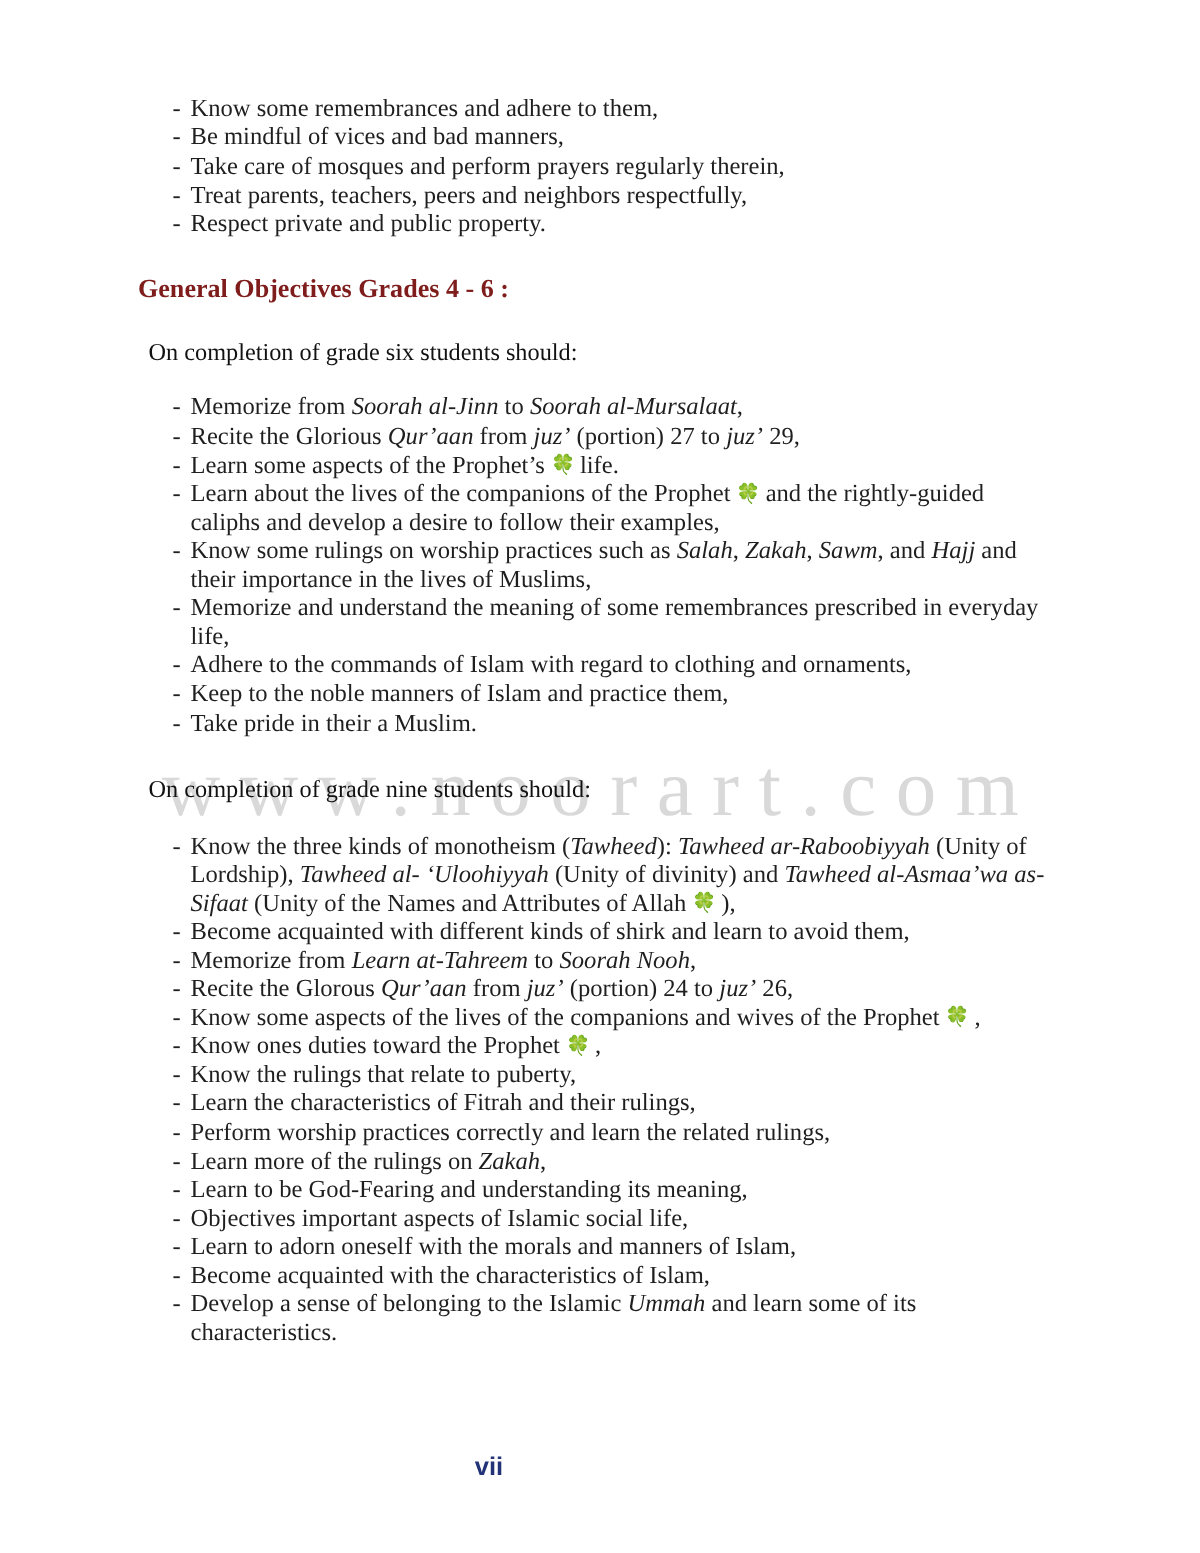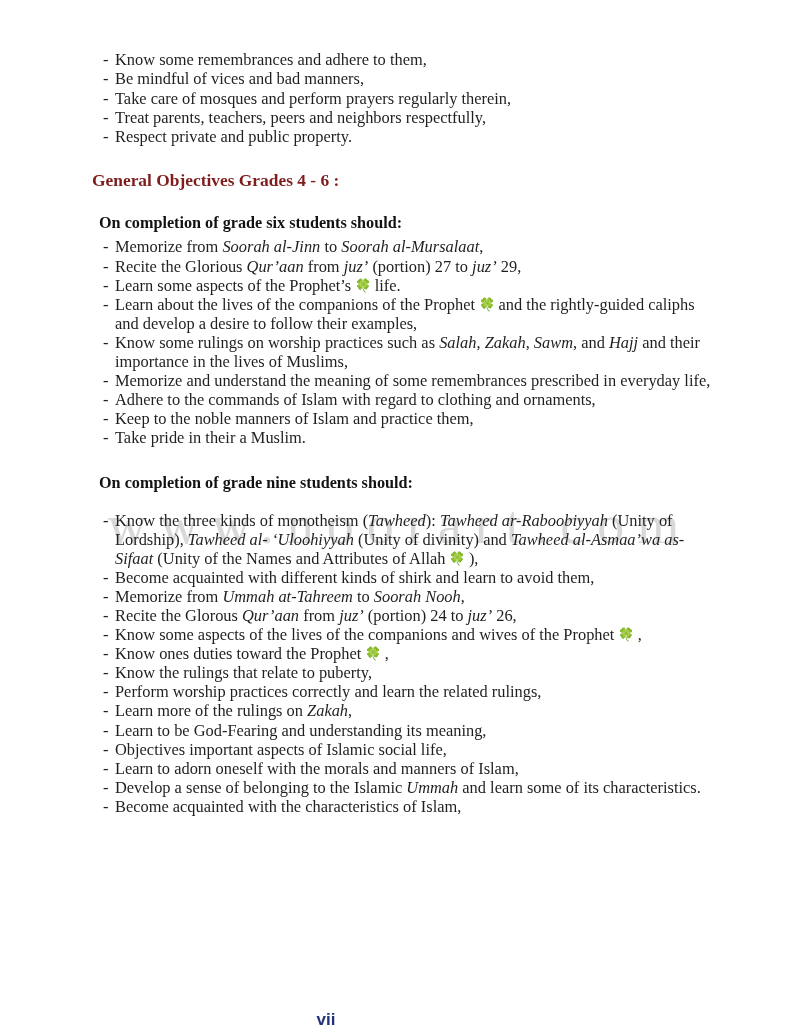--- a/index.html
+++ b/index.html
@@ -48,21 +48,21 @@
   .content {
     position: absolute;
     left: 92px;
     top: 46px;
     width: 626px;
   }
 
   
   .dash-list {
     list-style: none;
-    margin: 4px;
+    margin: 16px;
     padding: 0;
   }
   .dash-list li {
     position: relative;
     padding-left: 19px;
     font-size: 16.4px;
     line-height: 19.1px;
     margin: 0;
     color: #1f1f1f;
   }
@@ -88,21 +88,21 @@
     font-size: 17.4px;
     line-height: 20px;
     margin: 0;
     position: relative;
     z-index: 3;
   }
   .heading-1 { margin-top: 24px; }
   .heading-2 { margin-top: 20px; }
 
   .subheading {
-    font-weight: bold;
+    font-weight: normal;
     font-size: 16.2px;
     line-height: 19px;
     margin: 0;
     padding-left: 7px;
     color: #121212;
   }
   .sub-1 { margin-top: 24px; margin-bottom: 2px; }
   .sub-2 { margin-top: 26px; margin-bottom: 18px; }
 
   
@@ -115,21 +115,21 @@
     line-height: 1;
     display: inline-block;
     transform: translateY(-1px);
     letter-spacing: -1px;
   }
 
   
   .page-number {
     position: absolute;
     left: 0;
-    top: 1010px;
+    top: 968px;
     width: 652px;
     text-align: center;
     font-family: "Liberation Sans", "DejaVu Sans", sans-serif;
     font-weight: bold;
     font-size: 17px;
     color: #223377;
     z-index: 3;
   }
 </style>
 </head>
@@ -164,31 +164,32 @@
       <li>Keep to the noble manners of Islam and practice them,</li>
       <li>Take pride in their a Muslim.</li>
     </ul>
 
 
     <p class="subheading sub-2">On completion of grade nine students should:</p>
 
     <ul class="dash-list">
       <li>Know the three kinds of monotheism (<i>Tawheed</i>): <i>Tawheed ar-Raboobiyyah</i> (Unity of Lordship), <i>Tawheed al- ‘Uloohiyyah</i> (Unity of divinity) and <i>Tawheed al-Asmaa’wa as-Sifaat</i> (Unity of the Names and Attributes of Allah <span class="honorific">🍀</span> ),</li>
       <li>Become acquainted with different kinds of shirk and learn to avoid them,</li>
-      <li>Memorize from <i>Ummah at-Tahreem</i> to <i>Soorah Nooh</i>,</li>
+      <li>Memorize from <i>Learn at-Tahreem</i> to <i>Soorah Nooh</i>,</li>
       <li>Recite the Glorous <i>Qur’aan</i> from <i>juz’</i> (portion) 24 to <i>juz’</i> 26,</li>
       <li>Know some aspects of the lives of the companions and wives of the Prophet <span class="honorific">🍀</span> ,</li>
       <li>Know ones duties toward the Prophet <span class="honorific">🍀</span> ,</li>
       <li>Know the rulings that relate to puberty,</li>
+      <li>Learn the characteristics of Fitrah and their rulings,</li>
       <li>Perform worship practices correctly and learn the related rulings,</li>
       <li>Learn more of the rulings on <i>Zakah</i>,</li>
       <li>Learn to be God-Fearing and understanding its meaning,</li>
       <li>Objectives important aspects of Islamic social life,</li>
       <li>Learn to adorn oneself with the morals and manners of Islam,</li>
+      <li>Become acquainted with the characteristics of Islam,</li>
       <li>Develop a sense of belonging to the Islamic <i>Ummah</i> and learn some of its characteristics.</li>
-      <li>Become acquainted with the characteristics of Islam,</li>
     </ul>
 
   </div>
 
   <div class="page-number">vii</div>
 
 </div>
 
 </body></html>

